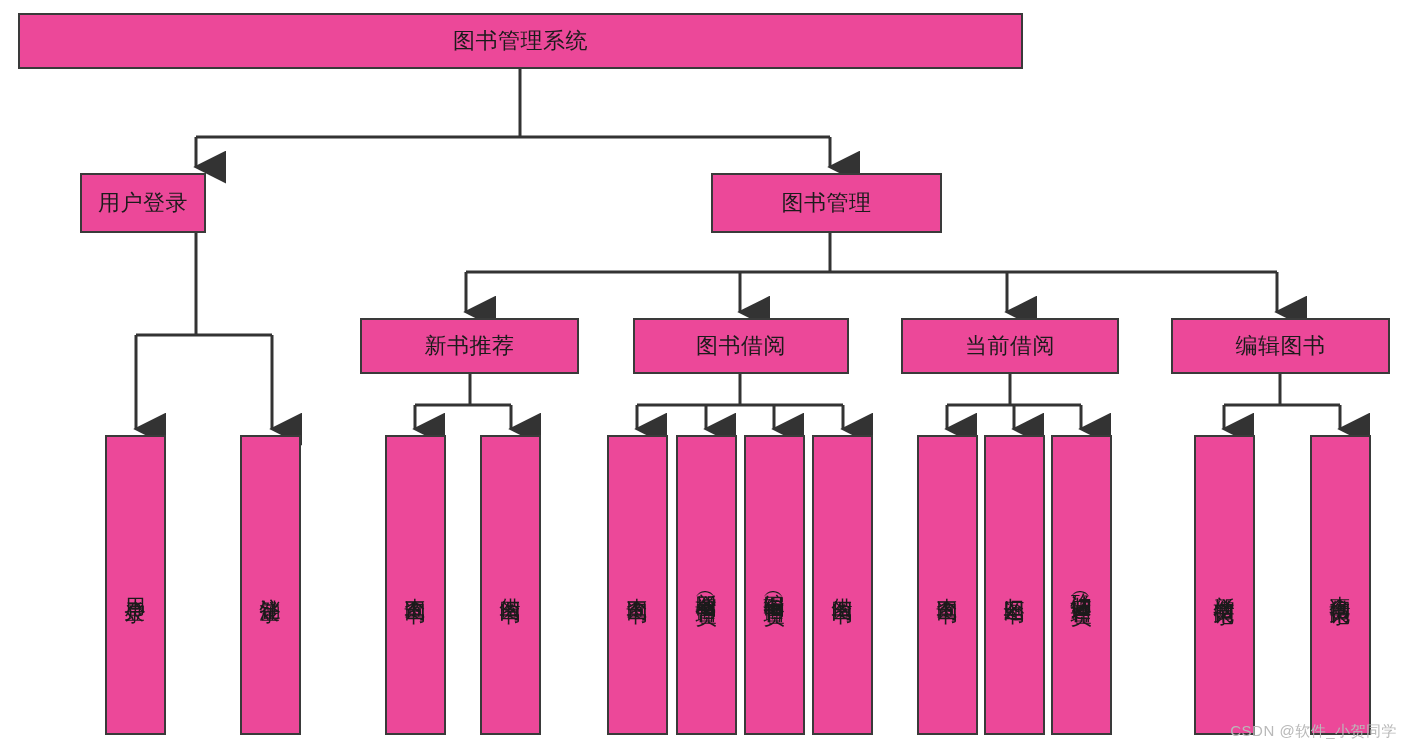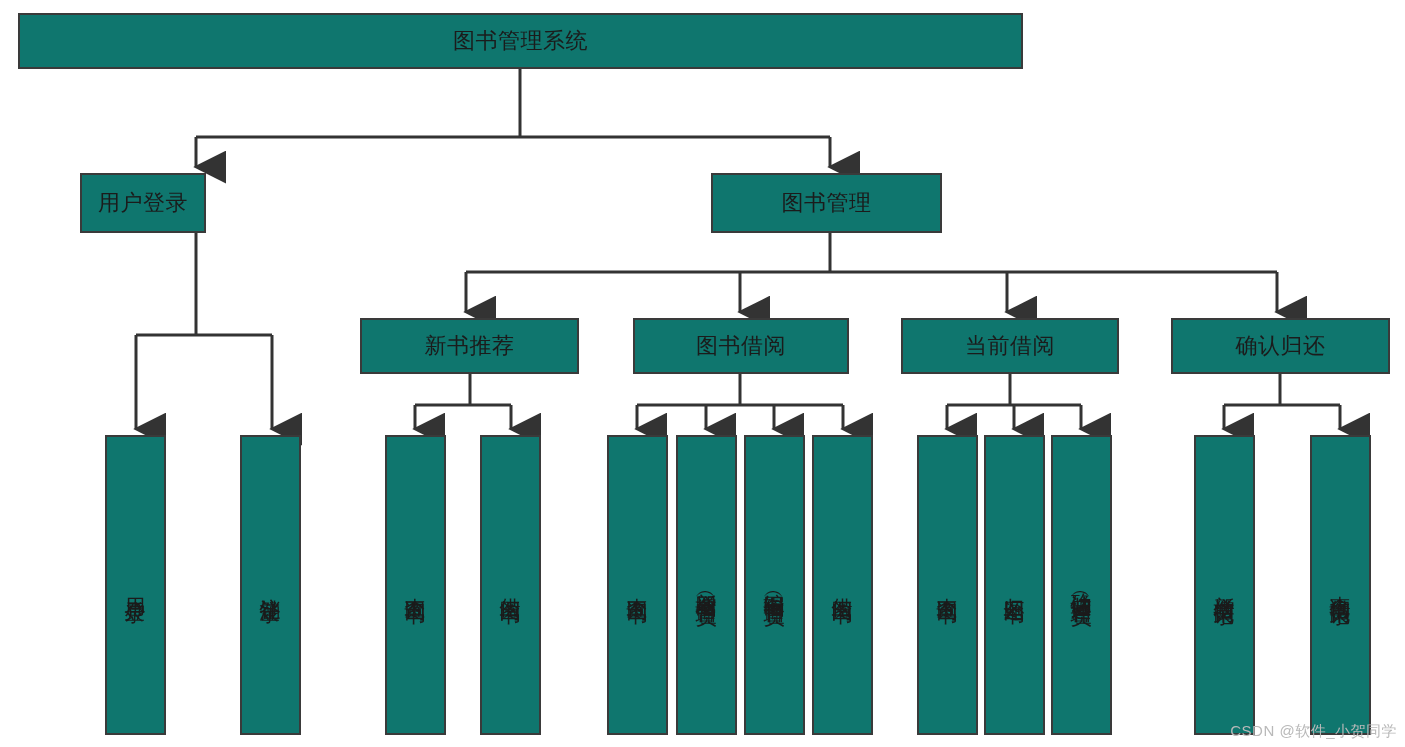--- a/index.html
+++ b/index.html
@@ -22,21 +22,21 @@
     position: absolute;
     left: 0;
     top: 0;
     width: 1405px;
     height: 747px;
     pointer-events: none;
   }
   .node {
     position: absolute;
     box-sizing: border-box;
-    background: #0f766e;
+    background: #ec4899;
     border: 2px solid #3a3a3a;
     display: flex;
     align-items: center;
     justify-content: center;
     overflow: hidden;
   }
   .node .label {
     color: #1b1b1b;
     font-size: 21px;
     line-height: 1.12;
@@ -142,21 +142,21 @@
 
   <div class="node level3" style="left:901px; top:318px; width:218px; height:56px;">
     <span class="label">当前借阅</span>
   </div>
 
   <div class="node level3" style="left:633px; top:318px; width:216px; height:56px;">
     <span class="label">图书借阅</span>
   </div>
 
   <div class="node level3" style="left:1171px; top:318px; width:219px; height:56px;">
-    <span class="label">确认归还</span>
+    <span class="label">编辑图书</span>
   </div>
 
   <div class="node vertical" style="left:105px; top:435px; width:61px; height:300px;">
     <span class="label">用户登录</span>
   </div>
 
   <div class="node vertical" style="left:240px; top:435px; width:61px; height:300px;">
     <span class="label">注销登录</span>
   </div>
 

